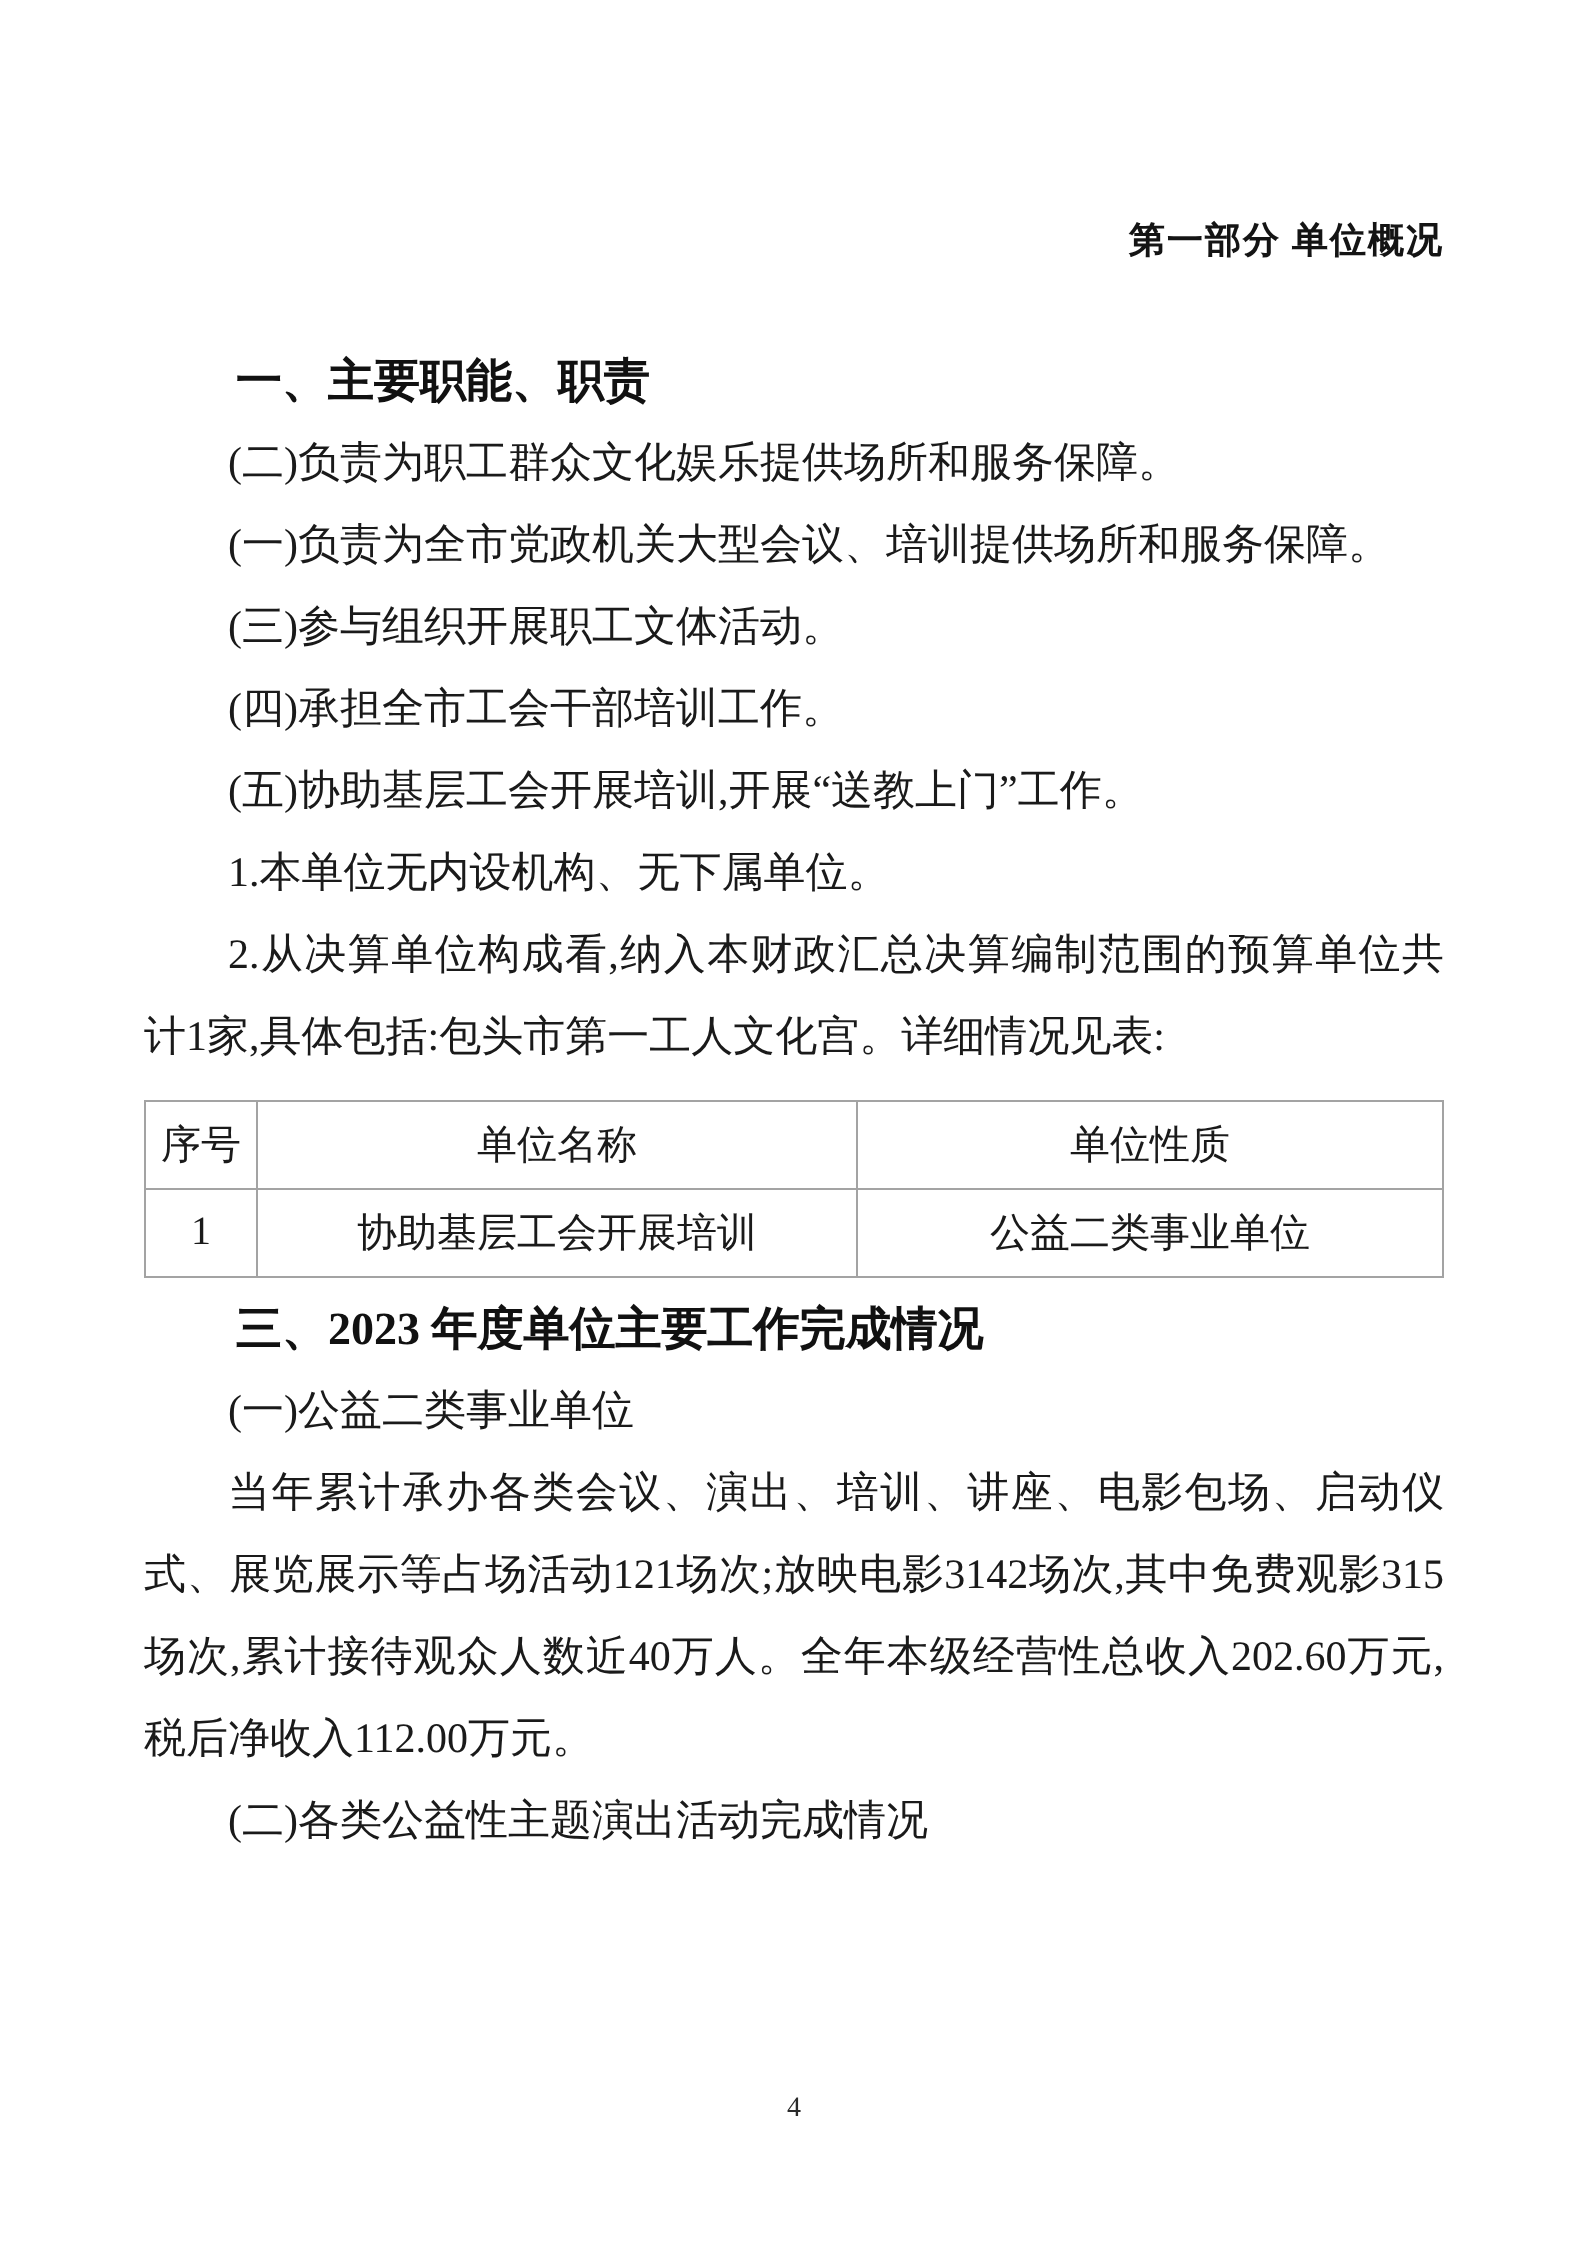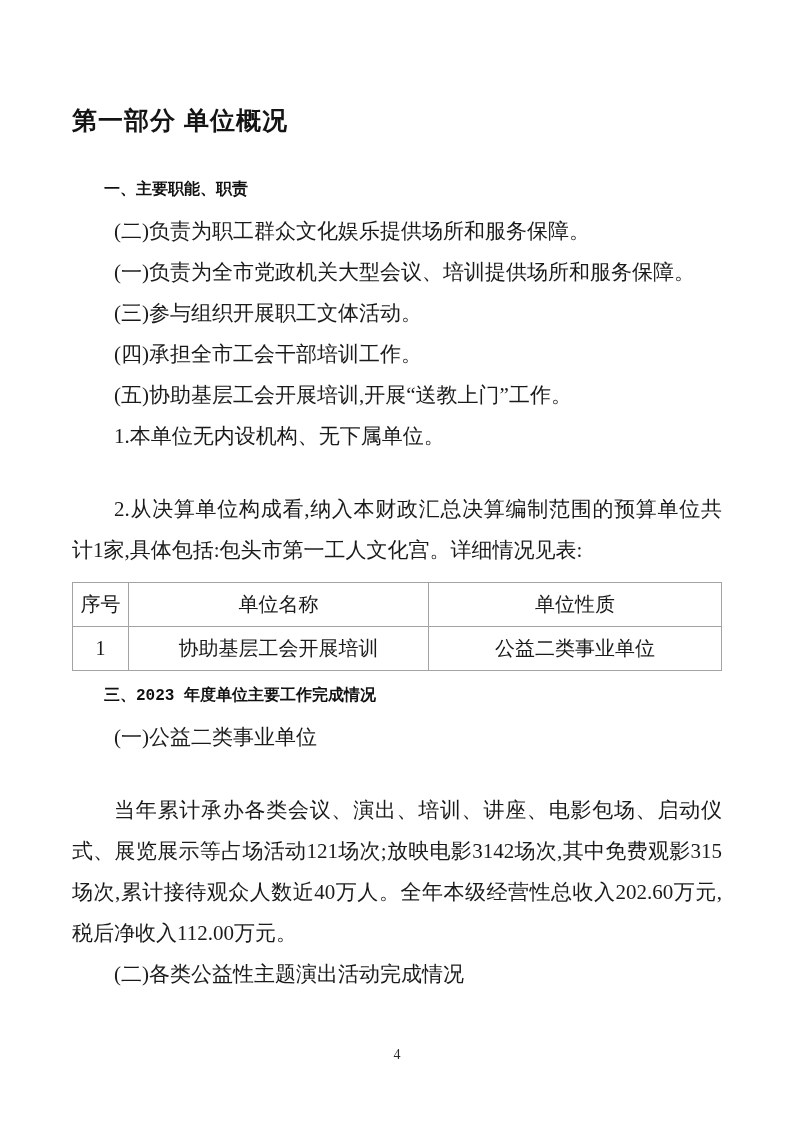--- a/index.html
+++ b/index.html
@@ -16,46 +16,45 @@
     color: #141414;
     font-family: "Liberation Serif", "DejaVu Serif", serif;
     overflow: hidden;
     box-sizing: border-box;
   }
   .content {
     padding: 104px 72px 0 72px;
   }
   .doc-title {
     margin: 0 0 34px 0;
-    font-size: 25px;
+    font-size: 18px;
     line-height: 32px;
     font-weight: 700;
-    text-align: left;
+    text-align: right;
     letter-spacing: 1px;
-    font-family: Liberation Sans, sans-serif;
+    font-family: Liberation Serif, serif;
   }
   .sec-heading {
     margin: 4px 0 0 0;
-    font-family: Liberation Mono, monospace;
-    font-size: 16px;
+    font-family: Liberation Serif, serif;
+    font-size: 23px;
     font-weight: 700;
     line-height: 41px;
     text-indent: 2em;
     color: #111111;
   }
   .body-line, .body-para {
     margin: 0;
     font-size: 21px;
     line-height: 41px;
     text-indent: 2em;
     color: #1a1a1a;
   }
   .body-para {
     text-align: justify;
-    margin-top: 32px;
   }
   .unit-table {
     width: 100%;
     border-collapse: collapse;
     table-layout: fixed;
     margin: 11px 0 5px 0;
   }
   .unit-table th, .unit-table td {
     border: 1px solid #a3a3a3;
     text-align: center;

